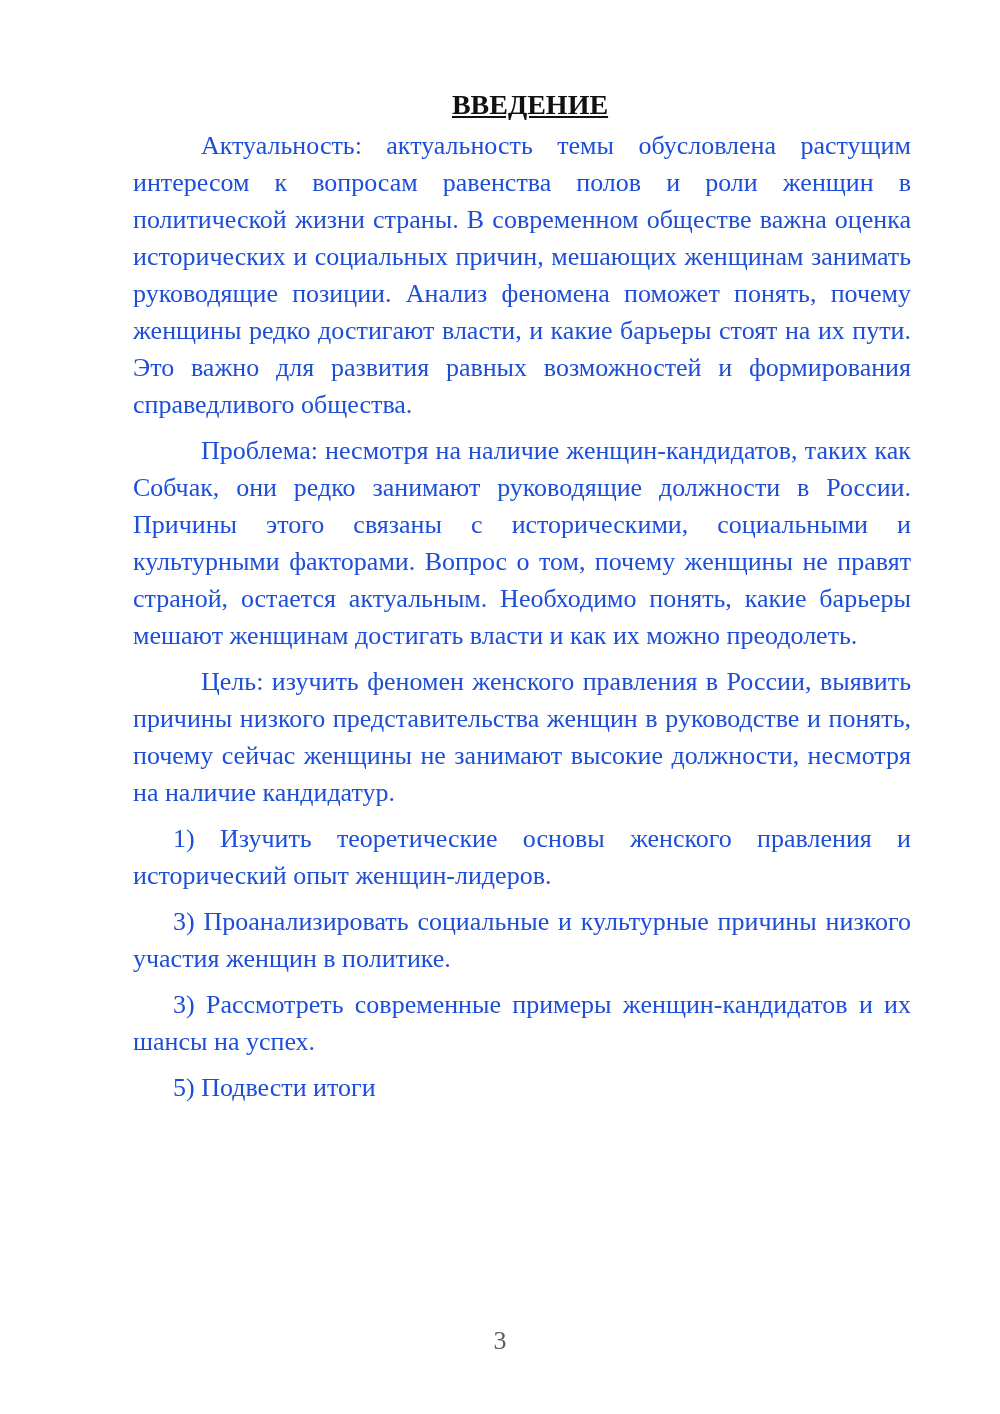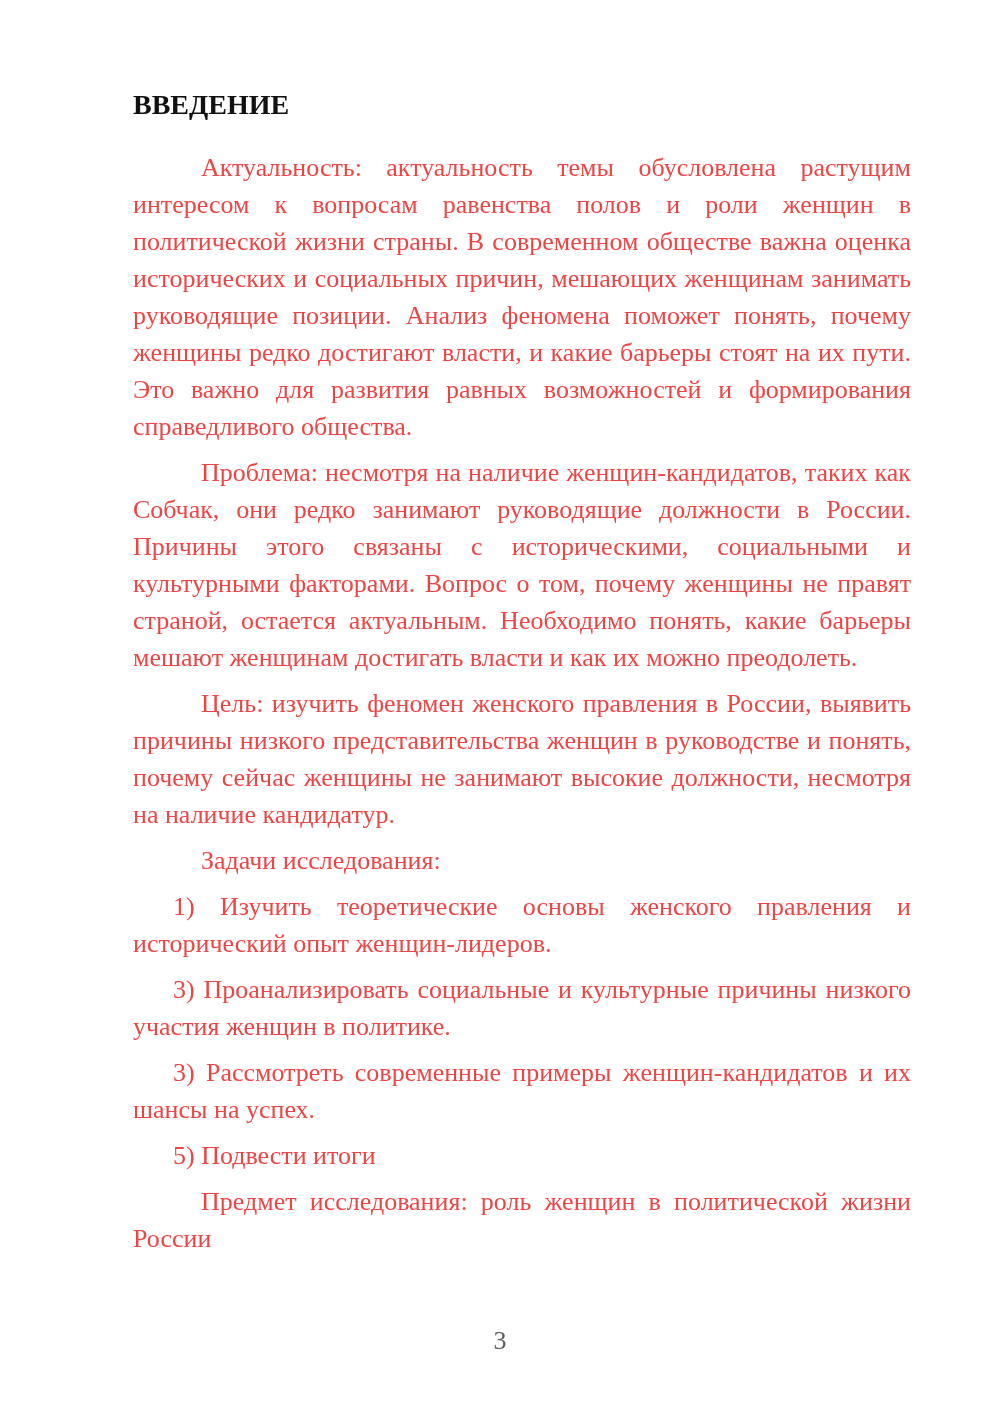--- a/index.html
+++ b/index.html
@@ -25,30 +25,32 @@
   }
   .content {
     position: absolute;
     left: 133px;
     top: 88px;
     width: 794px;
   }
   .doc-title {
     font-size: 28px;
     font-weight: bold;
-    margin: 0 0 27px 0;
+    text-align: center;
+    margin: 0 0 5px 0;
     line-height: 34px;
     color: #111111;
+    text-decoration: underline;
   }
   .para, .item {
     margin: 0 16px 9px 0;
     font-size: 26px;
     line-height: 37px;
     text-align: justify;
-    color: #ef4444;
+    color: #1d4ed8;
   }
   .para {
     text-indent: 68px;
   }
   .item {
     text-indent: 40px;
   }
   .page-number {
     position: absolute;
     left: 0;
@@ -66,29 +68,27 @@
 <div class="page">
   <div class="content">
     <h1 class="doc-title">ВВЕДЕНИЕ</h1>
 
     <p class="para">Актуальность: актуальность темы обусловлена растущим интересом к вопросам равенства полов и роли женщин в политической жизни страны. В современном обществе важна оценка исторических и социальных причин, мешающих женщинам занимать руководящие позиции. Анализ феномена поможет понять, почему женщины редко достигают власти, и какие барьеры стоят на их пути. Это важно для развития равных возможностей и формирования справедливого общества.</p>
 
     <p class="para">Проблема: несмотря на наличие женщин-кандидатов, таких как Собчак, они редко занимают руководящие должности в России. Причины этого связаны с историческими, социальными и культурными факторами. Вопрос о том, почему женщины не правят страной, остается актуальным. Необходимо понять, какие барьеры мешают женщинам достигать власти и как их можно преодолеть.</p>
 
     <p class="para">Цель: изучить феномен женского правления в России, выявить причины низкого представительства женщин в руководстве и понять, почему сейчас женщины не занимают высокие должности, несмотря на наличие кандидатур.</p>
 
-    <p class="para">Задачи исследования:</p>
 
     <p class="item">1) Изучить теоретические основы женского правления и исторический опыт женщин-лидеров.</p>
 
     <p class="item">3) Проанализировать социальные и культурные причины низкого участия женщин в политике.</p>
 
     <p class="item">3) Рассмотреть современные примеры женщин-кандидатов и их шансы на успех.</p>
 
 
     <p class="item">5) Подвести итоги</p>
 
 
-    <p class="para">Предмет исследования: роль женщин в политической жизни России</p>
   </div>
 
   <div class="page-number">3</div>
 </div>
 
 </body></html>

